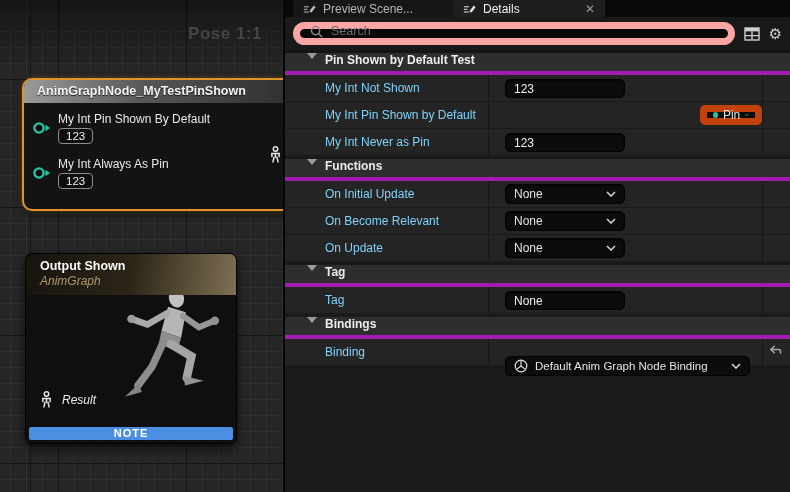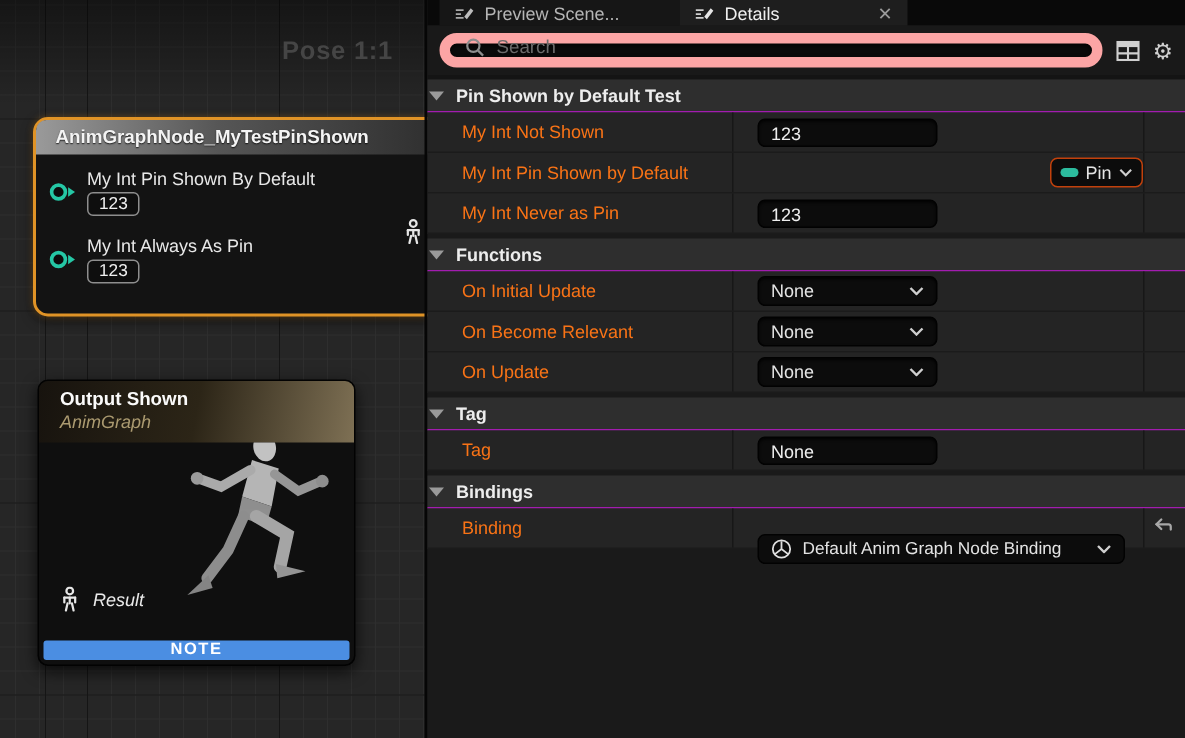--- a/index.html
+++ b/index.html
@@ -62,38 +62,38 @@
 
   .searchrow { height:36px; background:#191919; display:flex; align-items:center; padding:0 8px; gap:9px;
     border-bottom:3px solid #141414; }
   .searchbox { width:444px; height:23px; background:#0a0a0a; border:7px solid #fca5a5; border-radius:12px;
     display:flex; align-items:flex-end; padding:0 10px; gap:8px; box-shadow:inset 0 1px 3px rgba(0,0,0,.9); }
   .searchbox input { flex:1; background:transparent; border:none; outline:none; color:#cfcfcf; font-size:12.5px; }
   .searchbox input::placeholder { color:#6b6b6b; }
   .hdr-icon { display:flex; align-items:center; }
 
   .section { margin-bottom:3px; }
-  .cat { height:22px; background:#2e2e2e; display:flex; align-items:center; gap:8px; padding-left:1px;
-    font-size:12px; font-weight:bold; color:#ededed; border-bottom:1px solid #a21caf; }
+  .cat { height:22px; background:#2e2e2e; display:flex; align-items:flex-start; gap:8px; padding-left:22px;
+    font-size:12px; font-weight:bold; color:#ededed; border-bottom:4px solid #a21caf; }
   .cat-tri { width:0; height:0; border-left:5px solid transparent; border-right:5px solid transparent;
     border-top:6px solid #9a9a9a; }
   .drow { height:27px; background:#242424; border-bottom:1px solid #1b1b1b; display:flex; align-items:center;
     position:relative; }
-  .dlabel { padding-left:23px; font-size:12px; color:#f97316; }
+  .dlabel { padding-left:40px; font-size:12px; color:#7dd3fc; }
   .vsep { position:absolute; left:203px; top:0; bottom:0; width:1px; background:#171717; }
   .rsep { position:absolute; left:477px; top:0; bottom:0; width:1px; background:#171717; }
   .ctl-input { position:absolute; left:220px; top:4px; width:120px; height:19px;
     background:#0c0c0c; border:1px solid #020202; border-radius:5px; color:#eee; font-size:12px;
     padding:0 8px; outline:none; box-shadow:inset 0 1px 2px rgba(0,0,0,.8); font-family:"Liberation Sans",sans-serif; }
   .ctl-select { position:absolute; left:220px; top:3px; width:120px; height:20px;
     background:#0c0c0c; border:1px solid #020202; border-radius:5px; display:flex; align-items:center;
     justify-content:space-between; padding:0 8px; color:#e4e4e4; font-size:12px;
     box-shadow:inset 0 1px 2px rgba(0,0,0,.8); }
   .pin-select { position:absolute; left:415px; top:3px; width:62px; height:20px;
-    background:#0c0c0c; border:1px solid #c2410c; border-radius:5px; display:flex; align-items:center;
+    background:#0c0c0c; border:7px solid #c2410c; border-radius:5px; display:flex; align-items:center;
     gap:5px; padding:0 6px; color:#e4e4e4; font-size:12px; }
   .pin-pill { width:13px; height:6px; border-radius:3px; background:#2cbc9e; }
   .binding-select { position:absolute; left:220px; top:17px; width:245px; height:20px;
     background:#0c0c0c; border:1px solid #020202; border-radius:5px; display:flex; align-items:center;
     gap:7px; padding:0 8px; color:#e4e4e4; font-size:11.5px; }
   .binding-select .chev { margin-left:auto; }
   .reset-btn { position:absolute; left:483px; top:6px; }
 </style>
 </head>
 <body>

